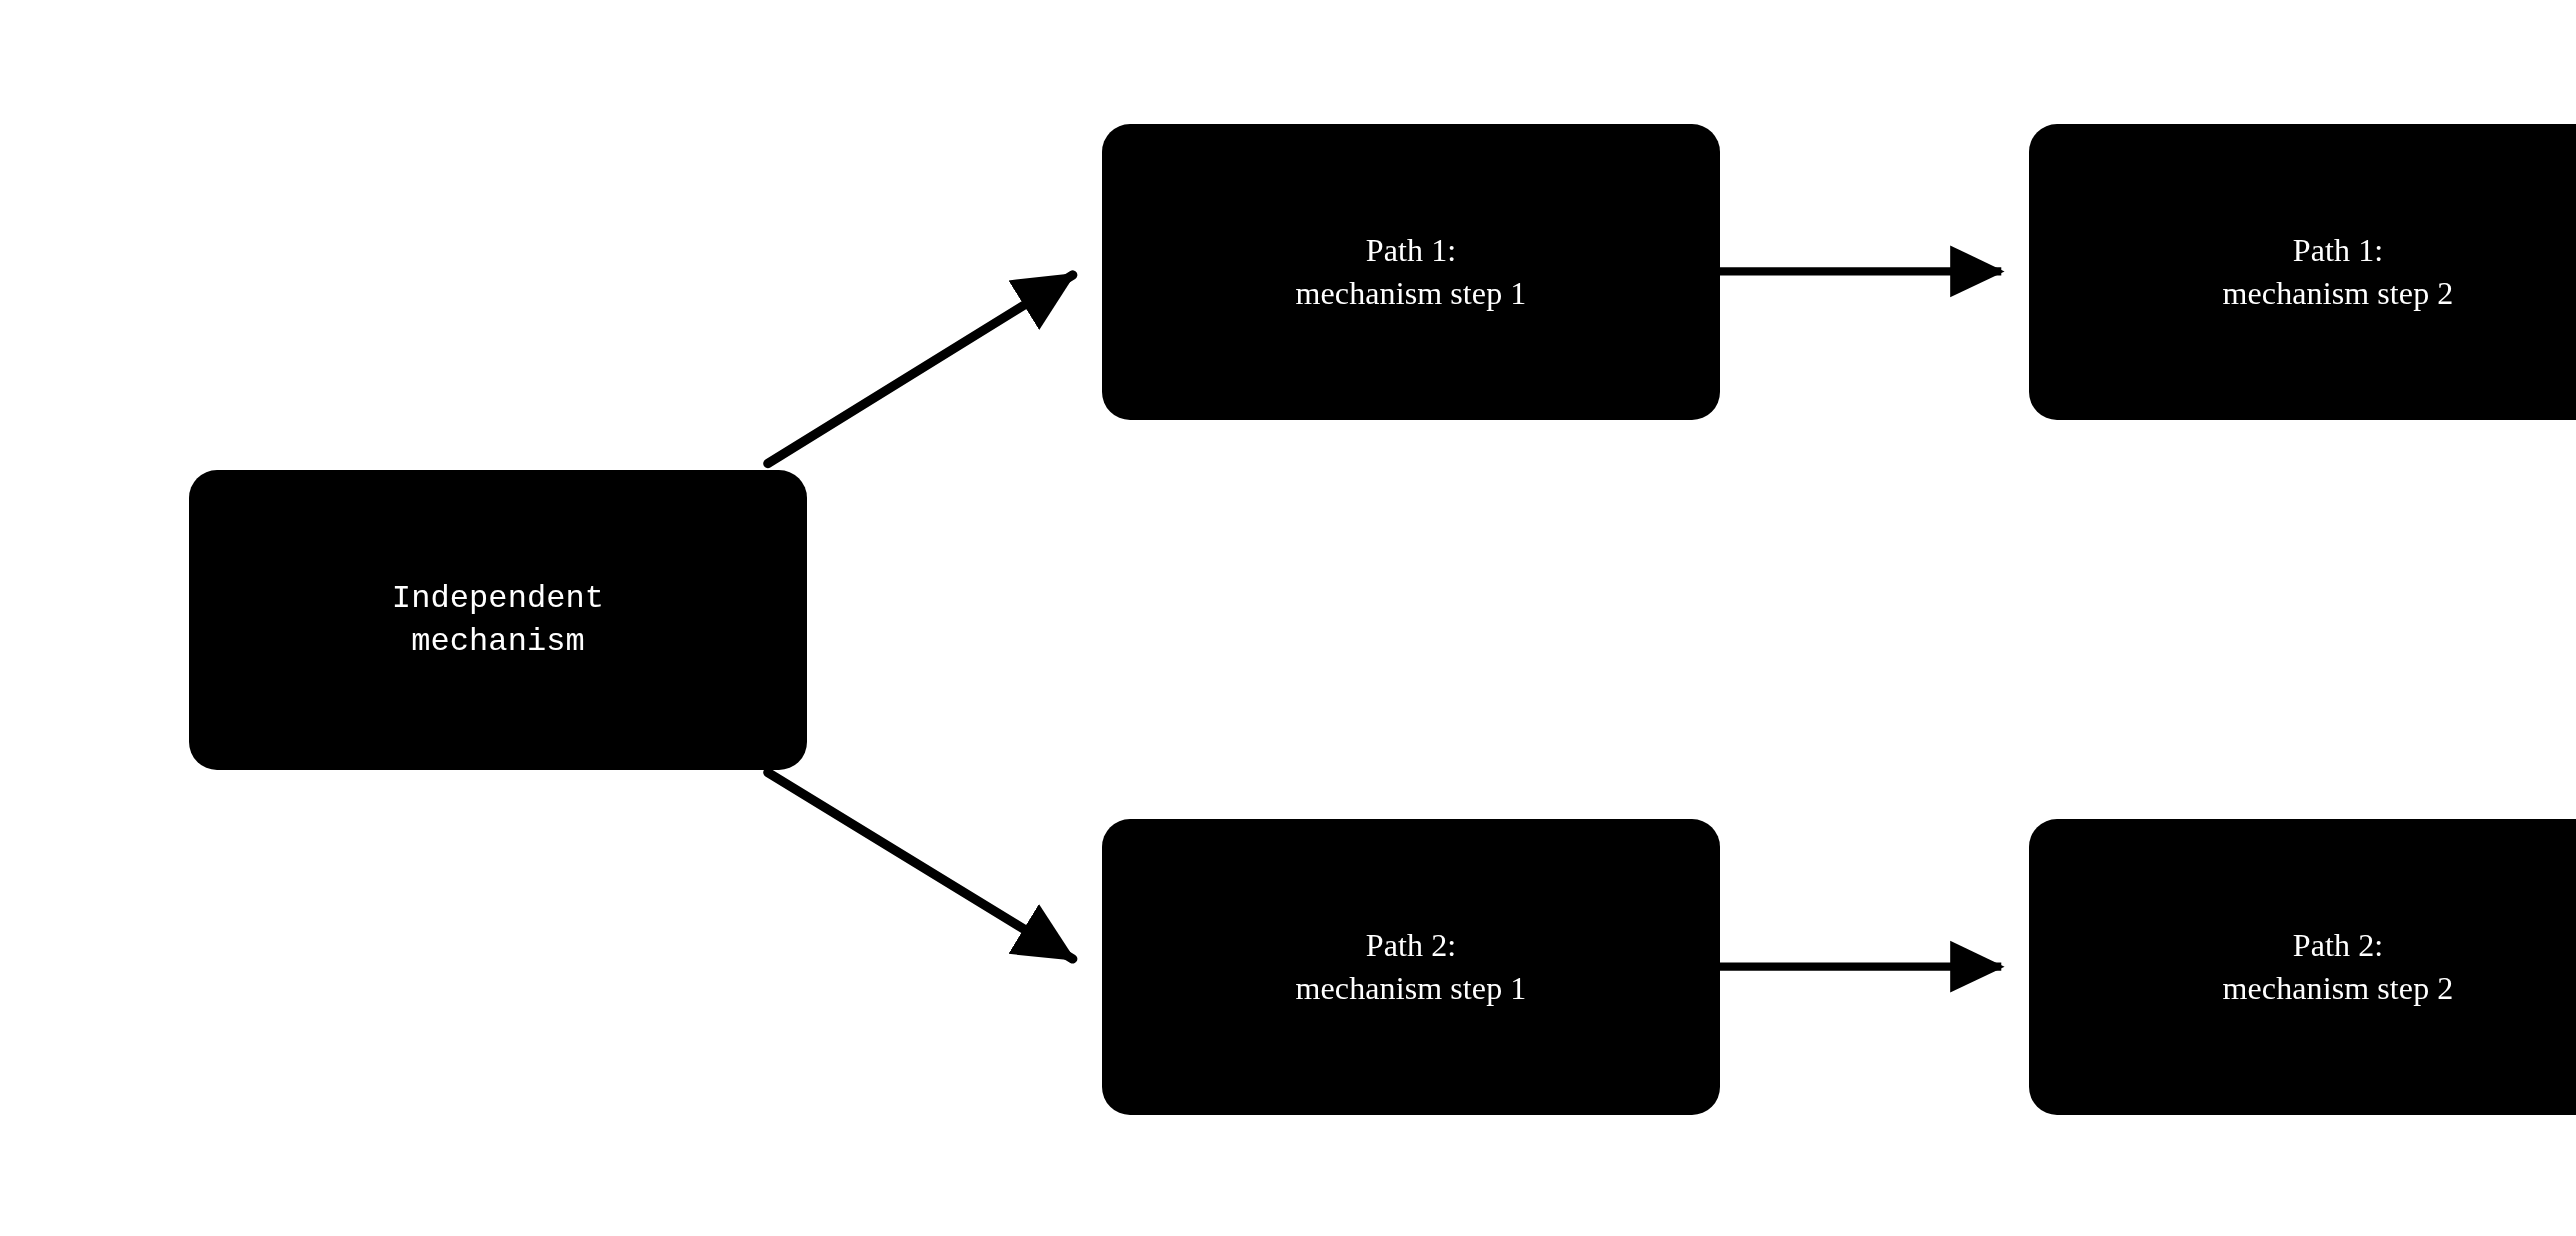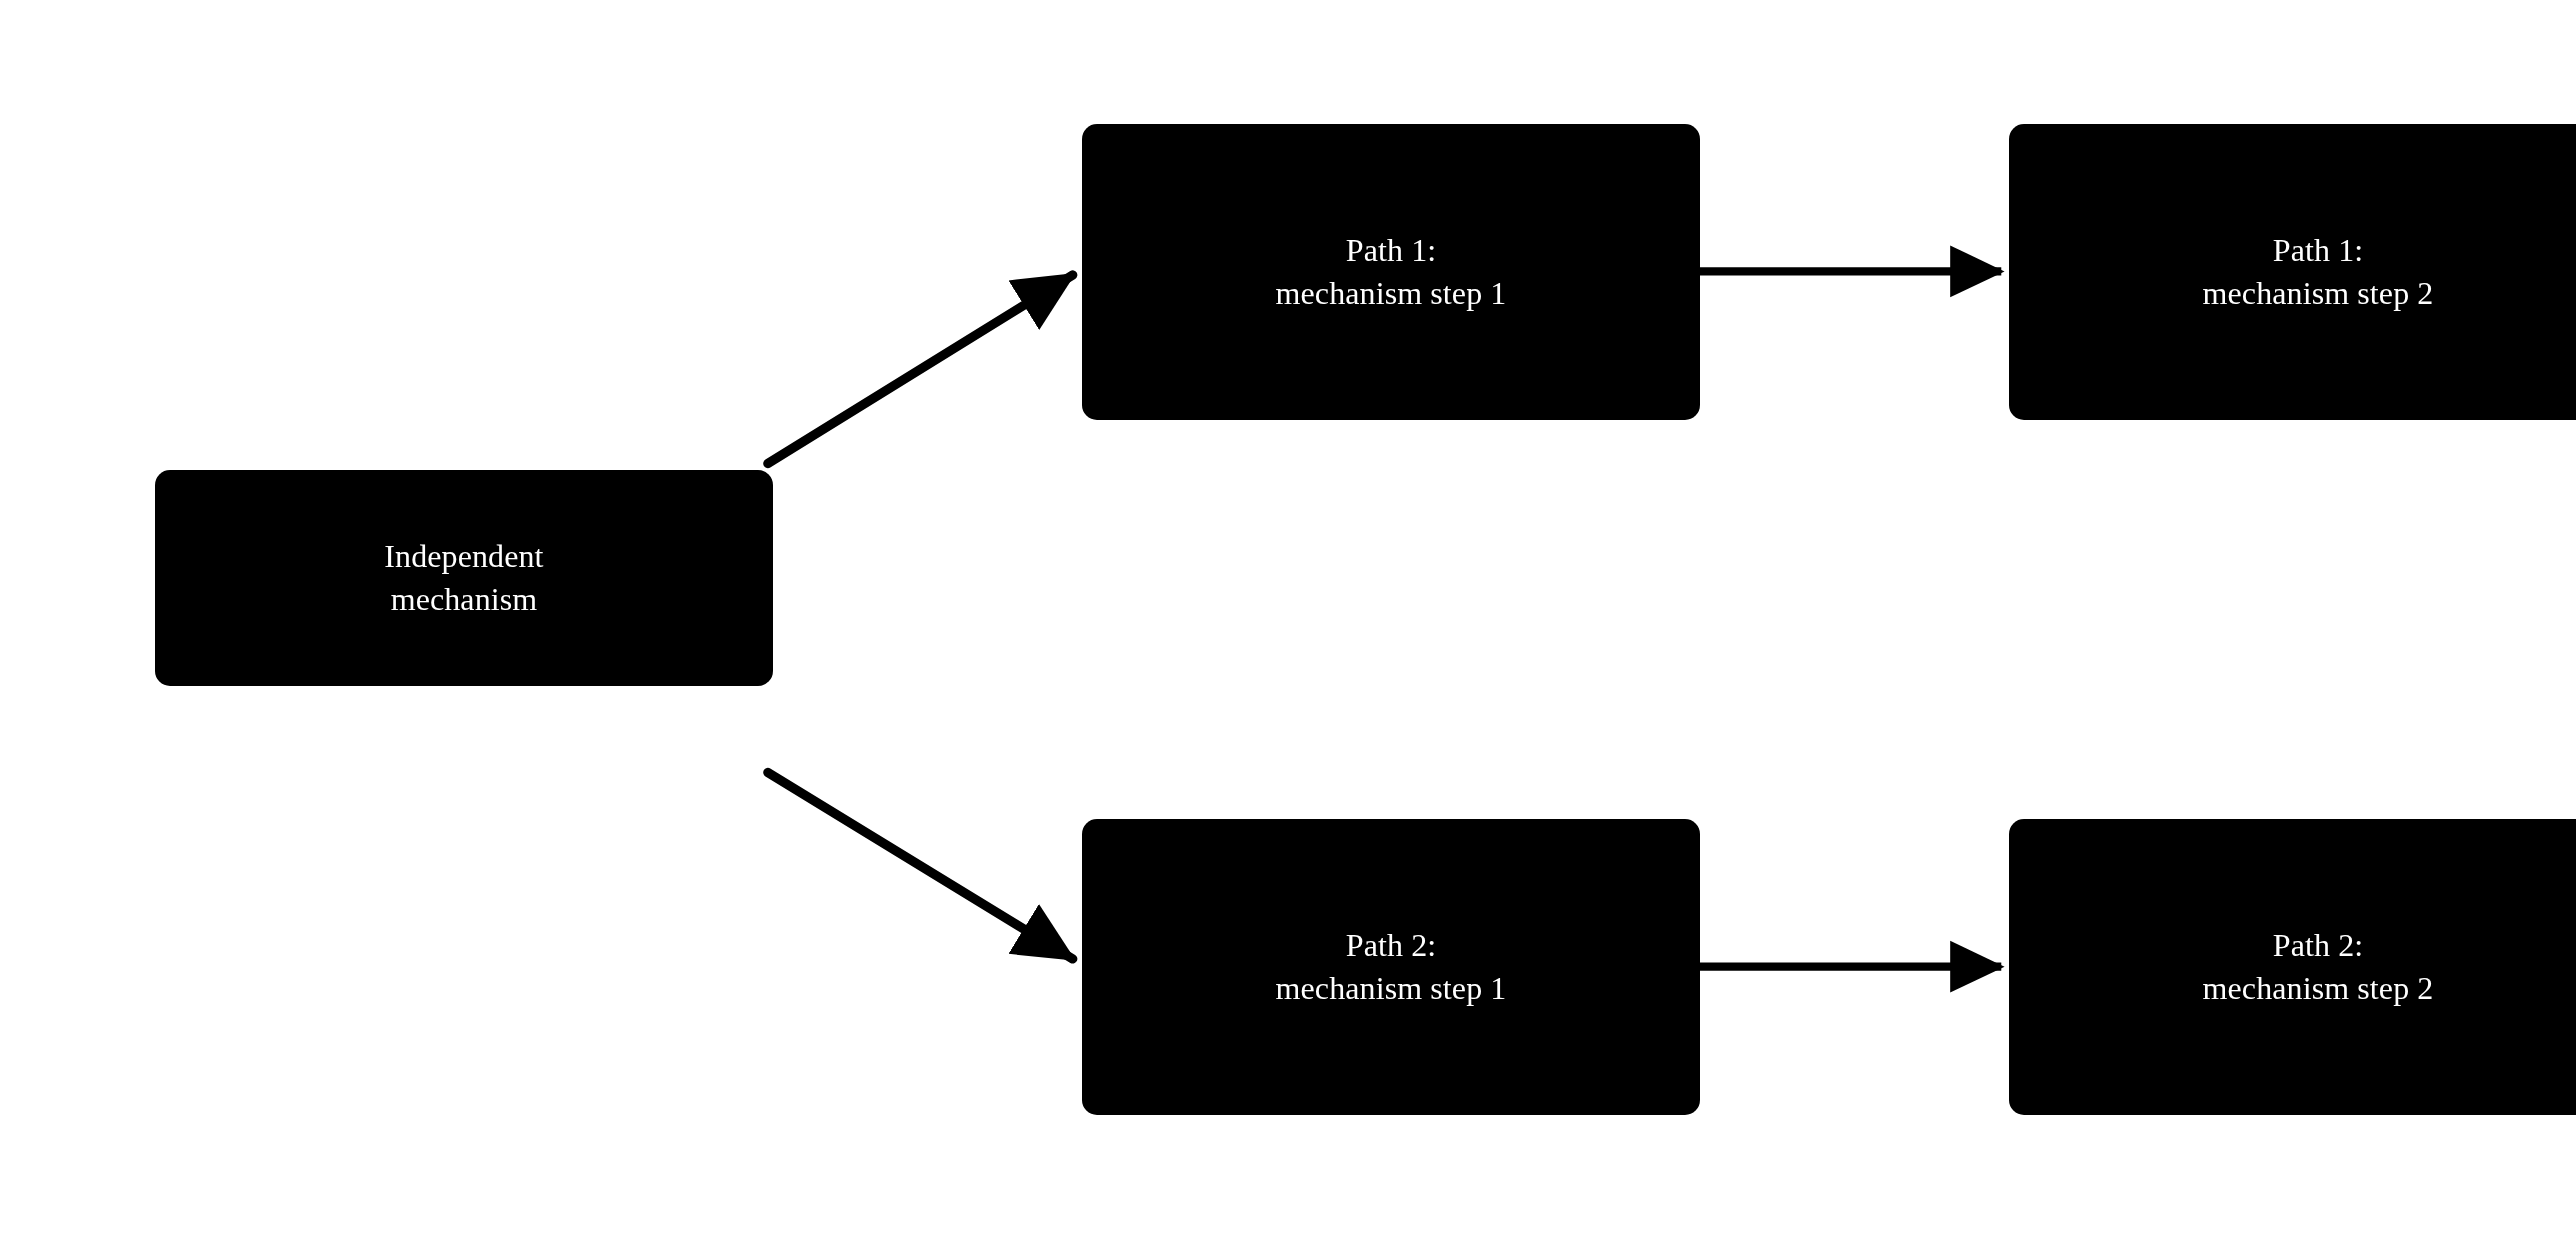--- a/index.html
+++ b/index.html
@@ -20,37 +20,38 @@
     left: 0;
     top: 0;
     width: 3709px;
     height: 1236px;
     pointer-events: none;
   }
   .node {
     position: absolute;
     box-sizing: border-box;
     background: #000000;
-    border-radius: 15px;
+    border-radius: 28px;
     display: flex;
     flex-direction: column;
     align-items: center;
     justify-content: center;
     text-align: center;
     color: #ffffff;
     font-size: 32px;
     line-height: 1.35;
     letter-spacing: 0.1px;
+    margin-left: 20px;
   }
   .node .line {
     display: block;
     white-space: nowrap;
   }
   
-  #node-independent { left: 155px;  top: 470px;  width: 618px; height: 216px; }
+  #node-independent { left: 169px;  top: 470px;  width: 618px; height: 300px; font-family: Liberation Mono, monospace; }
   #node-p1s1        { left: 1082px; top: 124px;  width: 618px; height: 296px; }
   #node-p1s2        { left: 2009px; top: 124px;  width: 618px; height: 296px; }
   #node-p2s1        { left: 1082px; top: 819px; width: 618px; height: 296px; }
   #node-p2s2        { left: 2009px; top: 819px; width: 618px; height: 296px; }
 </style>
 </head>
 <body>
 
 <div id="canvas">
 

